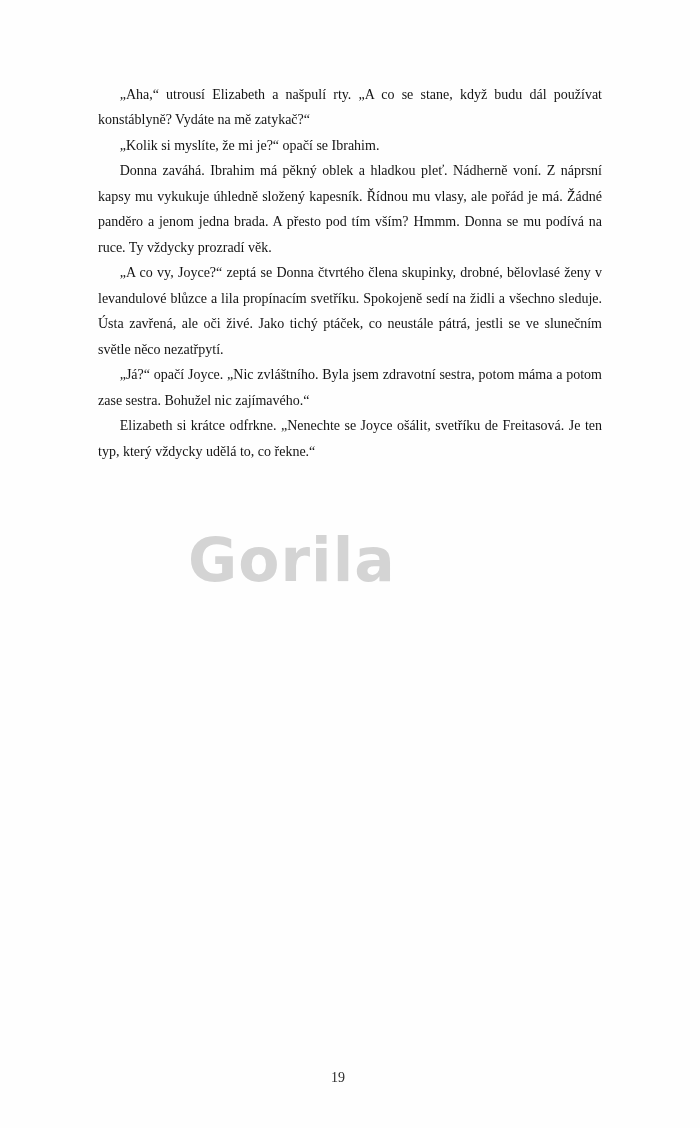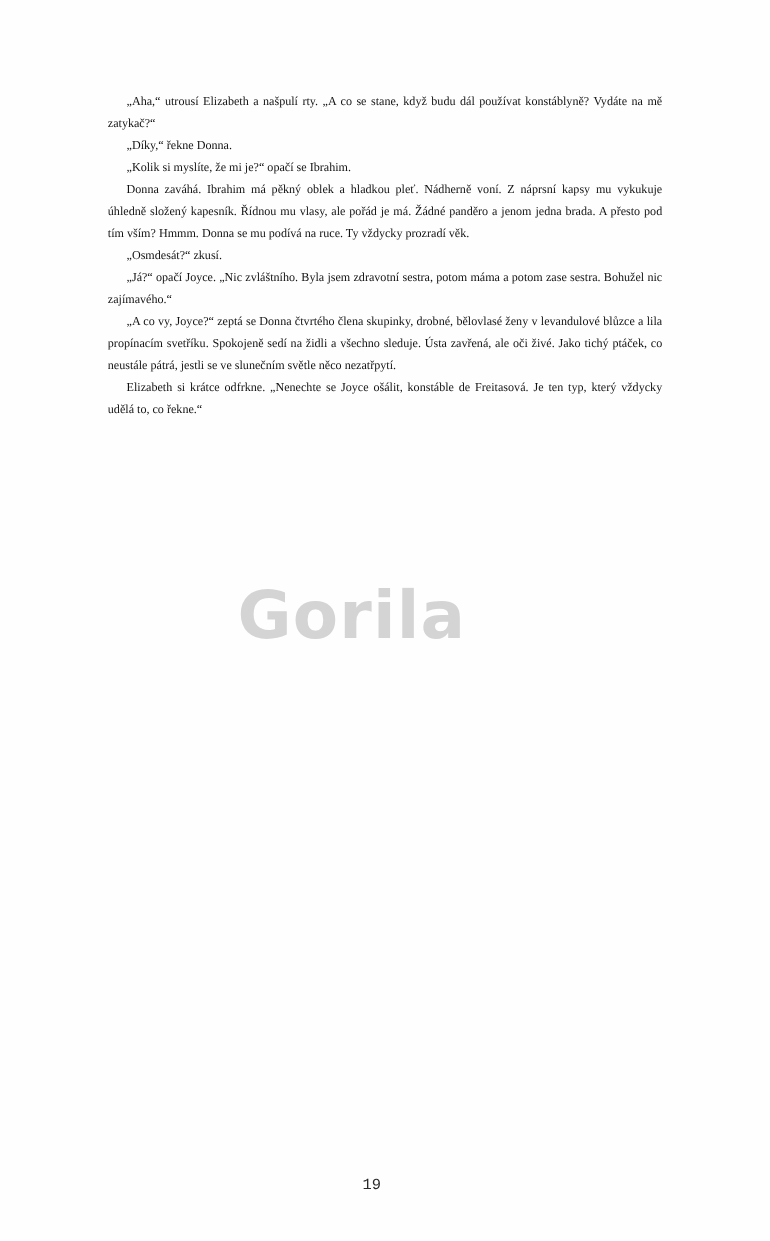--- a/index.html
+++ b/index.html
@@ -18,76 +18,73 @@
   #page {
     position: absolute;
     inset: 0;
     background: #fefefe;
   }
   #text-column {
     position: absolute;
     left: 98px;
     top: 82px;
     width: 504px;
-    font-size: 11px;
+    font-size: 14px;
     line-height: 1.82;
     text-align: justify;
     text-justify: inter-word;
     hyphens: manual;
     color: #131313;
   }
   #text-column p {
     margin: 0;
     text-indent: 1.55em;
   }
   #watermark {
     position: absolute;
     left: 0;
     top: 0;
     width: 648px;
     height: 1128px;
     pointer-events: none;
-    margin-left: 28px;
   }
   #watermark .wm-text {
     position: absolute;
     left: 188px;
     top: 525px;
     font-family: "DejaVu Sans", sans-serif;
     font-weight: bold;
     font-size: 60px;
     letter-spacing: 1px;
     color: rgba(115,115,115,0.30);
     user-select: none;
   }
   #folio {
     position: absolute;
     left: 0;
     top: 1070px;
     width: 676px;
     text-align: center;
     font-size: 14px;
     color: #2a2a2a;
-    font-family: Liberation Mono, monospace;
+    font-family: Liberation Serif, serif;
   }
 </style>
 </head>
 <body>
 
 <div id="page">
 
   <div id="text-column">
     <p>„Aha,“ utrousí Elizabeth a našpulí rty. „A co se stane, když budu dál používat konstáblyně? Vydáte na mě zatykač?“</p>
-    <p>„Díky,“ řekne Donna.</p>
     <p>„Kolik si myslíte, že mi je?“ opačí se Ibrahim.</p>
     <p>Donna zaváhá. Ibrahim má pěkný oblek a hladkou pleť. Nádherně voní. Z náprsní kapsy mu vykukuje úhledně složený kapesník. Řídnou mu vlasy, ale pořád je má. Žádné panděro a jenom jedna brada. A přesto pod tím vším? Hmmm. Donna se mu podívá na ruce. Ty vždycky prozradí věk.</p>
-    <p>„Osmdesát?“ zkusí.</p>
+    <p>„A co vy, Joyce?“ zeptá se Donna čtvrtého člena skupinky, drobné, bělovlasé ženy v levandulové blůzce a lila propínacím svetříku. Spokojeně sedí na židli a všechno sleduje. Ústa zavřená, ale oči živé. Jako tichý ptáček, co neustále pátrá, jestli se ve slunečním světle něco nezatřpytí.</p>
     <p>„Já?“ opačí Joyce. „Nic zvláštního. Byla jsem zdravotní sestra, potom máma a potom zase sestra. Bohužel nic zajímavého.“</p>
-    <p>„A co vy, Joyce?“ zeptá se Donna čtvrtého člena skupinky, drobné, bělovlasé ženy v levandulové blůzce a lila propínacím svetříku. Spokojeně sedí na židli a všechno sleduje. Ústa zavřená, ale oči živé. Jako tichý ptáček, co neustále pátrá, jestli se ve slunečním světle něco nezatřpytí.</p>
-    <p>Elizabeth si krátce odfrkne. „Nenechte se Joyce ošálit, konstáble de Freitasová. Je ten typ, který vždycky udělá to, co řekne.“</p>
+    <p>Elizabeth si krátce odfrkne. „Nenechte se Joyce ošálit, svetříku de Freitasová. Je ten typ, který vždycky udělá to, co řekne.“</p>
   </div>
 
   <div id="watermark">
     <div class="wm-text">Gorila</div>
   </div>
 
   <div id="folio">19</div>
 
 </div>
 

